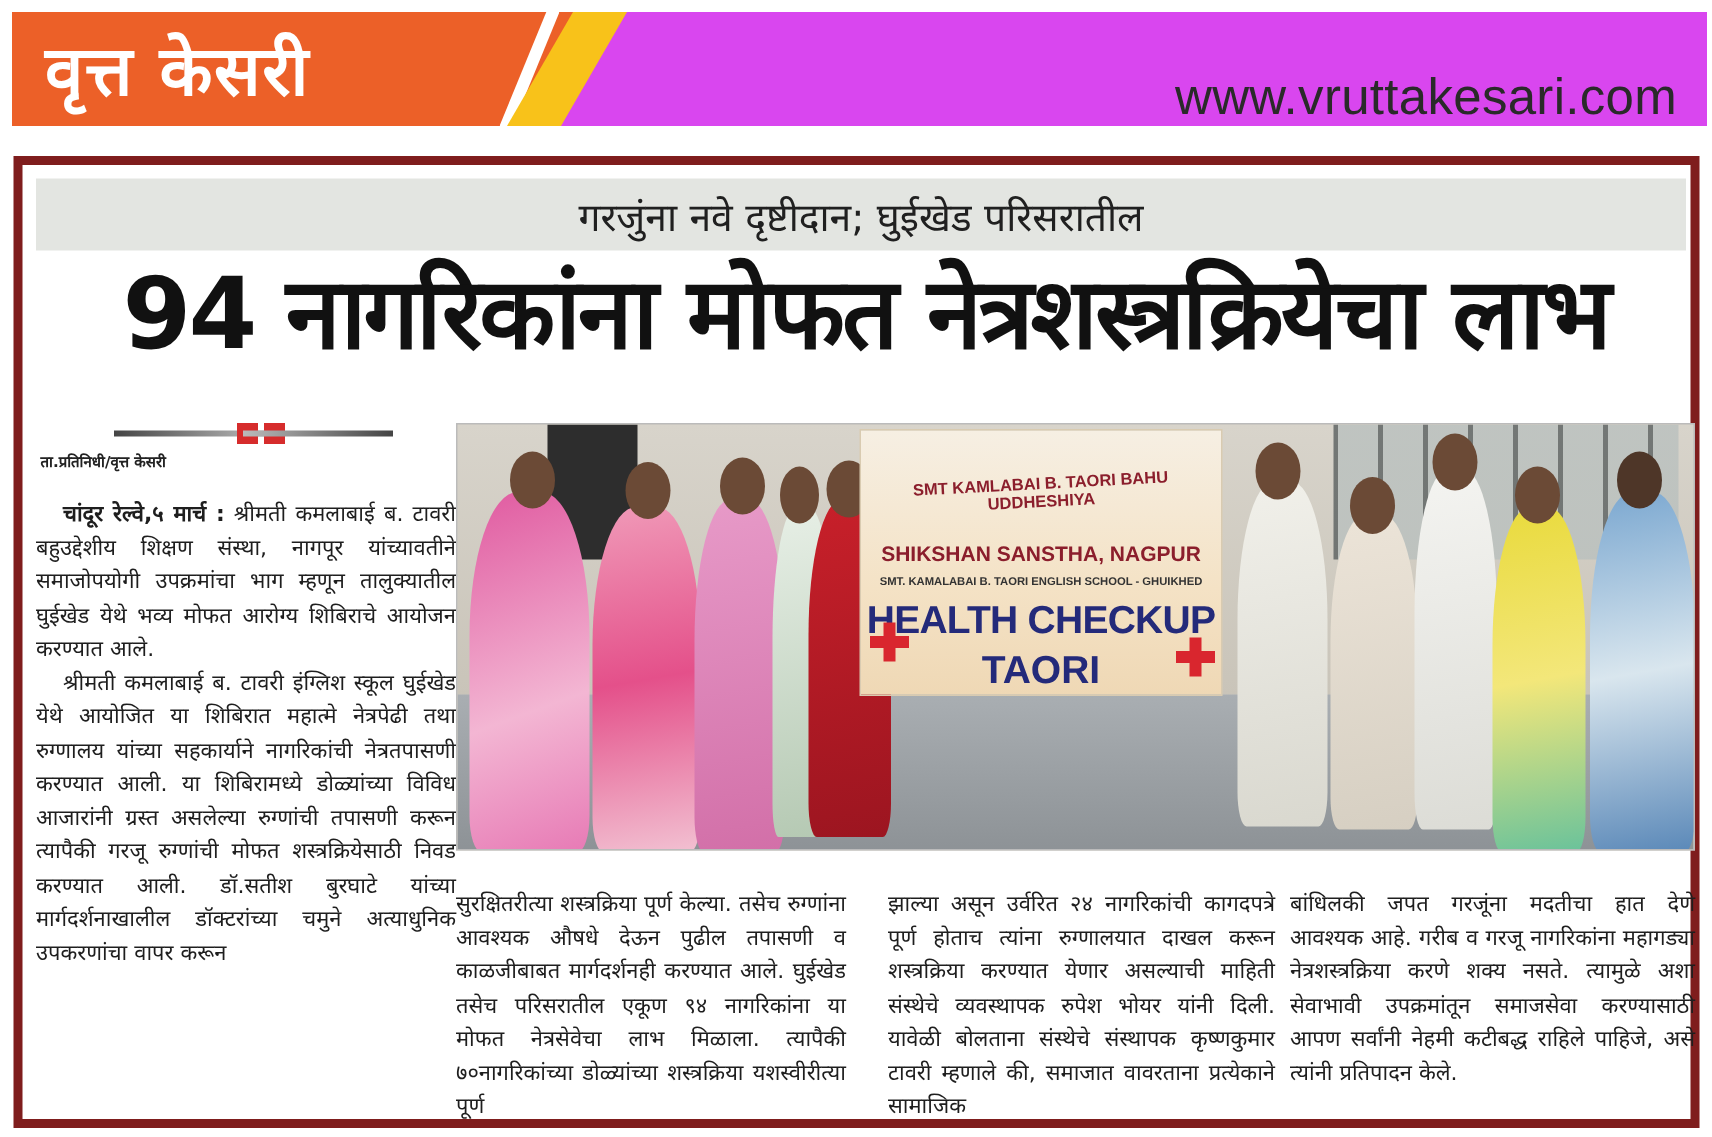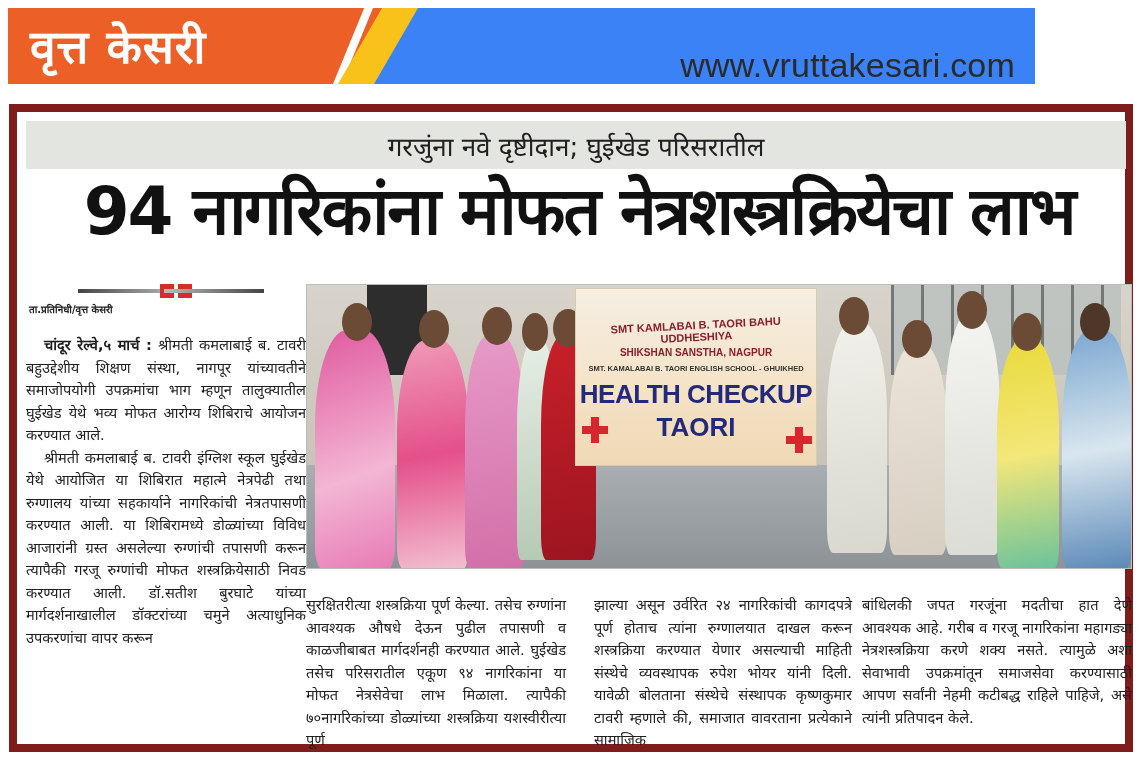--- a/index.html
+++ b/index.html
@@ -1,31 +1,31 @@
 <!DOCTYPE html>
 <html><head>
 <meta charset="utf-8">
 <style>
   * { box-sizing: border-box; margin: 0; padding: 0; }
   html, body { width: 1141px; height: 758px; background: #ffffff; overflow: hidden; }
   body { position: relative; font-family: "DejaVu Sans", sans-serif; color: #1a1a1a; }
 
   
-  .masthead { position: absolute; left: 8px; top: 8px; width: 1027px; height: 76px; background: #3b82f6; overflow: hidden; }
+  .masthead { position: absolute; left: 8px; top: 8px; width: 1130px; height: 76px; background: #d946ef; overflow: hidden; }
   .mast-orange { position: absolute; left: 0; top: 0; height: 76px; width: 380px; background: #ec6028;
     clip-path: polygon(0 0, 100% 0, 88% 100%, 0 100%); }
   .mast-yellow { position: absolute; left: 330px; top: 0; height: 76px; width: 80px; background: #f8c21a;
     clip-path: polygon(55% 0, 100% 0, 45% 100%, 0 100%); }
   .mast-white { position: absolute; left: 325px; top: 0; height: 76px; width: 40px; background: #ffffff;
     clip-path: polygon(78% 0, 100% 0, 22% 100%, 0 100%); }
   .mast-title { position: absolute; left: 22px; top: 6px; font-family: "DejaVu Serif", serif; font-size: 46px; font-weight: bold; color: #ffffff; letter-spacing: 1px; }
   .mast-url { position: absolute; right: 20px; top: 38px; font-family: "Liberation Sans", sans-serif; font-size: 34px; color: #2a2a2a; letter-spacing: 0.2px; }
 
   
-  .frame { position: absolute; left: 9px; top: 104px; width: 1124px; height: 648px; border: 8px solid #7f1d1d; background: #ffffff; }
+  .frame { position: absolute; left: 9px; top: 104px; width: 1124px; height: 648px; border: 6px solid #7f1d1d; background: #ffffff; }
 
   .kicker { position: absolute; left: 9px; top: 9px; width: 1100px; height: 48px; background: #e3e5e1; text-align: center; }
   .kicker span { display: inline-block; margin-top: 7px; font-family: "DejaVu Sans", sans-serif; font-size: 26px; color: #202020; }
 
   .headline { position: absolute; left: 12px; top: 52px; width: 1100px; height: 96px; text-align: center; font-family: "DejaVu Sans", sans-serif; font-weight: bold; font-size: 66px; line-height: 96px; color: #111; letter-spacing: -2px; white-space: nowrap; }
 
   
   .col-left { position: absolute; left: 9px; top: 166px; width: 280px; }
   .sub-head { font-size: 20px; font-weight: bold; color: #222; text-align: center; margin-top: 4px; }
   .sep { position: relative; height: 14px; margin: 6px 12px 4px; }
@@ -42,21 +42,21 @@
   .dateline { font-weight: bold; }
 
   
   .photo { position: absolute; left: 289px; top: 172px; width: 826px; height: 285px; background: #cfcac0; overflow: hidden; border: 1px solid #bbb; }
   .photo .wall { position: absolute; left: 0; top: 0; width: 100%; height: 180px; background: linear-gradient(180deg, #d8d4cb, #c9c4b9); }
   .photo .ground { position: absolute; left: 0; top: 180px; width: 100%; height: 105px; background: linear-gradient(180deg, #a9aeb2, #8d9296); }
   .photo .door { position: absolute; left: 60px; top: 0; width: 60px; height: 90px; background: #2d2d2d; }
   .photo .window { position: absolute; right: 10px; top: 0; width: 230px; height: 90px; background: repeating-linear-gradient(90deg, #5a6060 0 3px, #b9c0be 3px 30px); opacity: .8; }
   .banner { position: absolute; left: 268px; top: 3px; width: 242px; height: 178px; background: linear-gradient(180deg, #f6efe3 0%, #f4e2c5 60%, #efd8b5 100%); border: 1px solid #d9cbb1; text-align: center; }
   .banner .org1 { margin-top: 30px; font-family: "Liberation Sans", sans-serif; font-size: 11px; font-weight: bold; color: #8b1e2c; transform: rotate(-3deg); }
-  .banner .org2 { margin-top: 4px; font-family: "Liberation Sans", sans-serif; font-size: 10px; font-weight: bold; color: #8b1e2c; }
+  .banner .org2 { margin-top: 20px; font-family: "Liberation Sans", sans-serif; font-size: 14px; font-weight: bold; color: #8b1e2c; }
   .banner .org3 { margin-top: 6px; font-family: "Liberation Sans", sans-serif; font-size: 7.5px; font-weight: bold; color: #333; }
   .banner .h1 { margin-top: 6px; font-family: "Liberation Sans", sans-serif; font-size: 26px; font-weight: bold; color: #242a7a; letter-spacing: -0.5px; }
   .banner .h2 { margin-top: 2px; font-family: "Liberation Sans", sans-serif; font-size: 26px; font-weight: bold; color: #242a7a; }
   .cross { position: absolute; width: 26px; height: 26px; }
   .cross::before, .cross::after { content: ""; position: absolute; background: #d9262e; }
   .cross::before { left: 9px; top: 0; width: 8px; height: 26px; }
   .cross::after { left: 0; top: 9px; width: 26px; height: 8px; }
   .person { position: absolute; border-radius: 40% 40% 10% 10%; }
   .head { position: absolute; width: 30px; height: 38px; border-radius: 50%; background: #6b4a36; }
 

